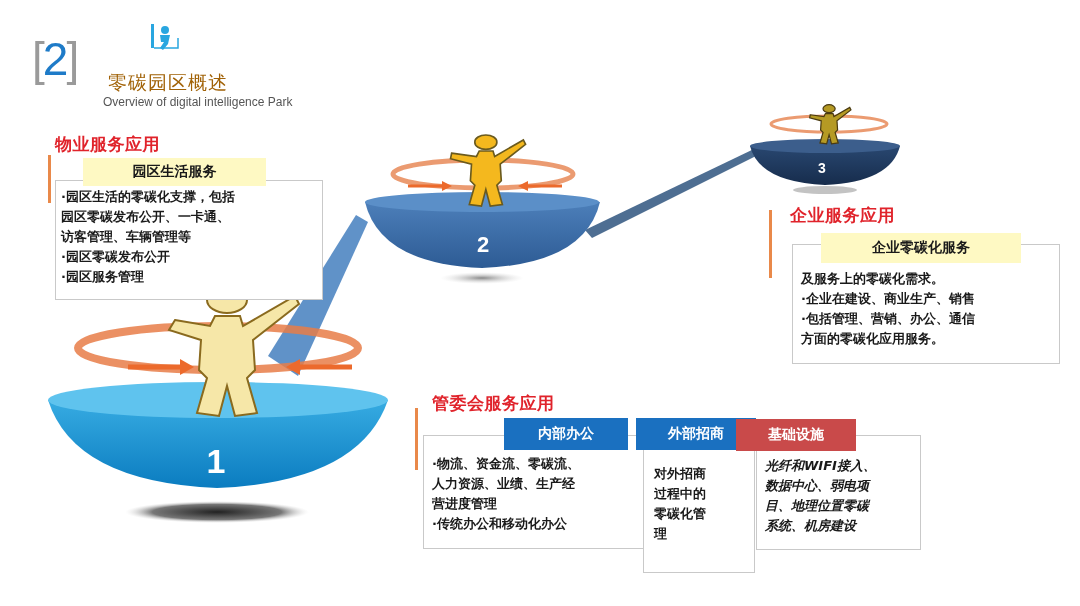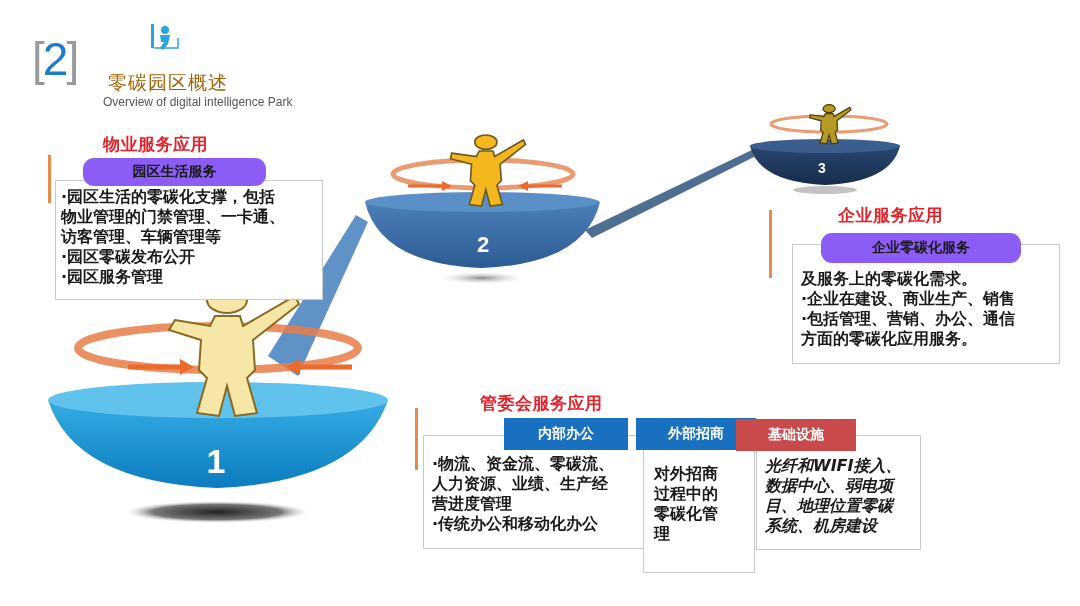--- a/index.html
+++ b/index.html
@@ -8,28 +8,28 @@
   .abs { position: absolute; }
 
   
   .hdr-num { left: 32px; top: 36px; font-family: "Liberation Sans", sans-serif; font-size: 46px; line-height: 46px; color: #9a9a9a; letter-spacing: -2px; }
   .hdr-num .n { color: #1e7bc8; font-weight: normal; }
   .hdr-title { left: 108px; top: 70px; font-size: 19px; color: #a16207; letter-spacing: 1px; }
   .hdr-sub { left: 103px; top: 95px; font-family: "Liberation Sans", sans-serif; font-size: 12px; color: #555; }
   .hdr-icon { left: 146px; top: 20px; width: 36px; height: 36px; }
 
   
-  .sec-title { font-weight: bold; color: #e0232b; font-size: 17px; letter-spacing: 0.5px; margin-left: 48px; }
+  .sec-title { font-weight: bold; color: #e0232b; font-size: 17px; letter-spacing: 0.5px; }
   .vbar { width: 3px; background: #e9894a; }
 
   
   .box { border: 1.5px solid #c9c9c9; background: #fff; }
-  .box-text { font-weight: bold; color: #1a1a1a; font-size: 16px; line-height: 20px; }
+  .box-text { font-weight: bold; color: #1a1a1a; font-size: 13px; line-height: 20px; }
   .hdr-tag { color: #1a1a1a; font-weight: bold; text-align: center; font-size: 14px; display: flex; align-items: center; justify-content: center; }
-  .tag-green { background: #8b5cf6; border-radius: 11px; }
+  .tag-green { background: #fef9c3; }
   .tag-blue { background: #1a70c0; color: #fff; }
   .tag-red { background: #c94a4a; color: #fff; }
 
   .platform-num { color: #fff; font-weight: bold; font-family: "Liberation Sans", sans-serif; text-align: center; }
 </style>
 </head>
 <body>
 
 <div class="abs hdr-num">[<span class="n">2</span>]</div>
 <svg class="abs hdr-icon" viewBox="0 0 36 36">
@@ -126,21 +126,21 @@
     <path d="M10,42 L55,48 L60,38 L85,38 L88,48 L140,18 L144,26 L98,62 L100,92 L92,100 L102,135 L80,138 L72,108 L64,138 L42,135 L52,100 L44,92 L46,62 L8,52 Z"></path>
   </g>
 </svg>
 <div class="abs platform-num" style="left:812px;top:160px;width:20px;font-size:14px;">3</div>
 
 <div class="abs sec-title" style="left:55px;top:133px;">物业服务应用</div>
 <div class="abs vbar" style="left:48px;top:155px;height:48px;"></div>
 <div class="abs box" style="left:55px;top:180px;width:268px;height:120px;">
   <div class="box-text" style="padding:6px 0 0 5px;">
     <div>·园区生活的零碳化支撑，包括</div>
-    <div>物业管理的门禁管理、一卡通、</div>
+    <div>园区零碳发布公开、一卡通、</div>
     <div>访客管理、车辆管理等</div>
     <div>·园区零碳发布公开</div>
     <div>·园区服务管理</div>
   </div>
 </div>
 <div class="abs hdr-tag tag-green" style="left:83px;top:158px;width:183px;height:28px;">园区生活服务</div>
 
 <div class="abs sec-title" style="left:790px;top:204px;">企业服务应用</div>
 <div class="abs vbar" style="left:769px;top:210px;height:68px;"></div>
 <div class="abs box" style="left:792px;top:244px;width:268px;height:120px;">

